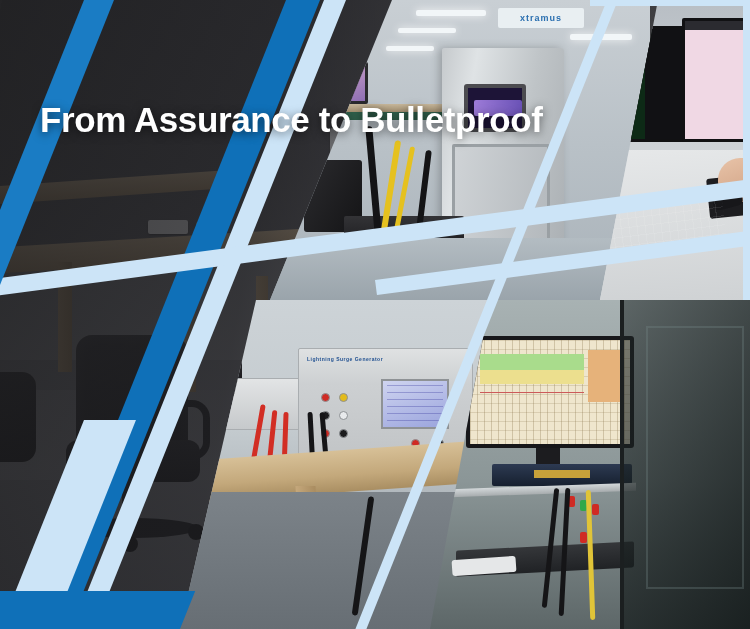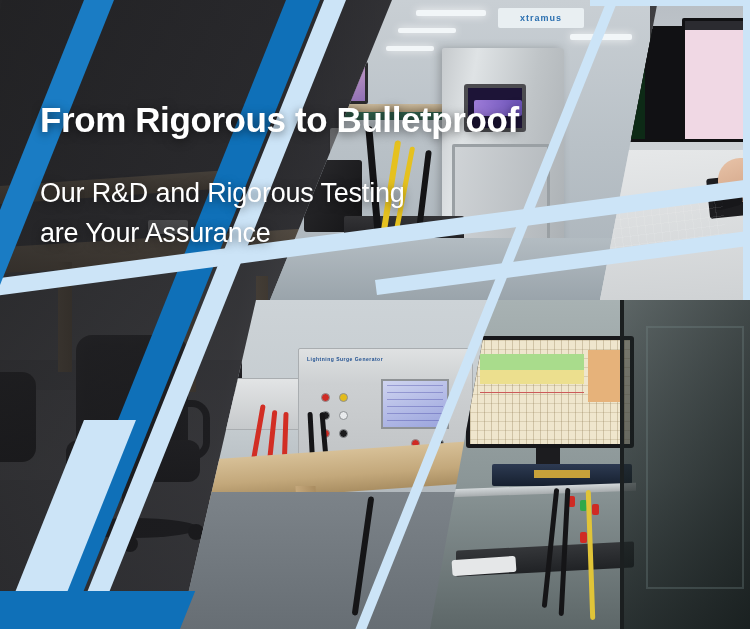--- a/index.html
+++ b/index.html
@@ -503,20 +503,16 @@
   <div class="s4"></div>
   <div class="s5"></div>
 
   <div class="bottom-bar-ext"></div>
   <div class="bottom-bar"></div>
 
   <div class="frame-right"></div>
   <div class="frame-top-right"></div>
 
   <div class="copy">
-    <div class="headline">From Rigorous to Bulletproof</div>
-    <div class="subcopy">
-      <div>Our R&amp;D and Rigorous Testing</div>
-      <div>are Your Assurance</div>
-    </div>
+    <div class="headline">From Assurance to Bulletproof</div>
   </div>
 
 </div>
 
 </body></html>

